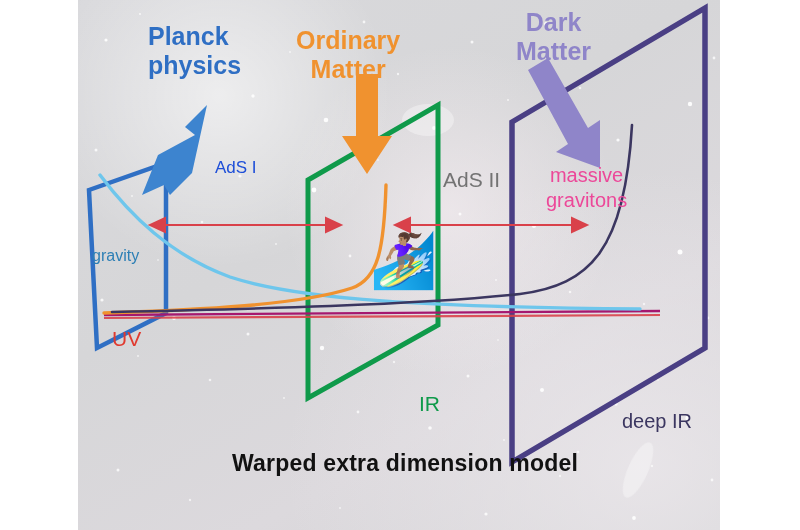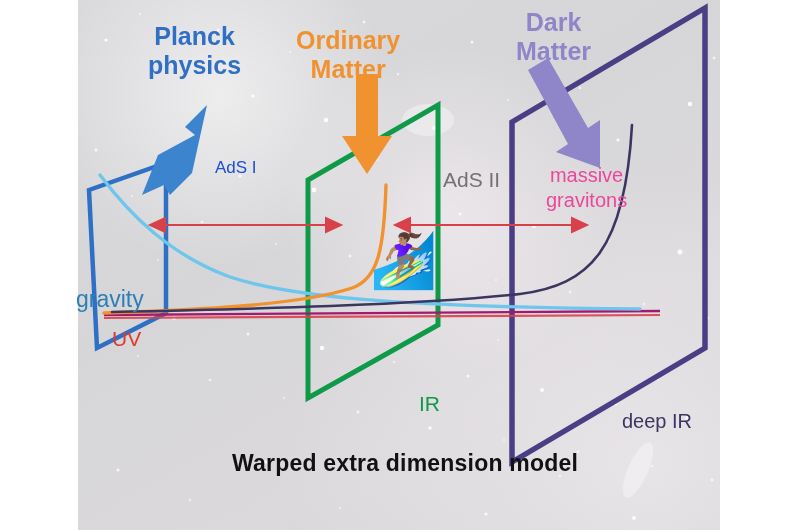--- a/index.html
+++ b/index.html
@@ -8,26 +8,26 @@
   #sky{position:absolute;left:78px;top:0;width:642px;height:530px;overflow:hidden;
        background:
         radial-gradient(circle at 22% 18%, rgba(255,255,255,.55) 0%, rgba(255,255,255,0) 26%),
         radial-gradient(circle at 58% 40%, rgba(246,238,242,.65) 0%, rgba(255,255,255,0) 34%),
         radial-gradient(ellipse at 88% 88%, rgba(236,232,236,.8) 0%, rgba(255,255,255,0) 45%),
         linear-gradient(150deg,#d9d9dc 0%,#d6d6d8 40%,#dcd9dd 70%,#d3d3d5 100%);}
   #sky svg{position:absolute;left:0;top:0;}
   #art{position:absolute;left:0;top:0;width:800px;height:530px;}
   .lbl{position:absolute;white-space:nowrap;}
   .bold{font-weight:bold;}
-  .planck{left:148px;top:22px;font-size:25px;line-height:29px;color:#2f6fc4;text-align:center;}
+  .planck{left:148px;top:22px;font-size:25px;line-height:29px;color:#2f6fc4;text-align:left;}
   .ordinary{left:296px;top:26px;font-size:25px;line-height:29px;color:#f0922f;text-align:center;}
   .darkm{left:516px;top:8px;font-size:25px;line-height:29px;color:#8f85c9;text-align:center;}
   .adsI{left:215px;top:158px;font-size:17px;color:#1d4ed8;text-align:center;}
   .adsII{left:443px;top:168px;font-size:21px;color:#737373;}
-  .gravity{left:76px;top:247px;font-size:23px;color:#2d7fb5;margin-top:39px;}
+  .gravity{left:92px;top:247px;font-size:16px;color:#2d7fb5;}
   .uvlbl{left:112px;top:327px;font-size:21px;color:#e03a2f;}
   .irlbl{left:383px;top:392px;font-size:21px;color:#0f9a4a;margin-left:36px;}
   .deepir{left:622px;top:410px;font-size:20px;color:#3b3660;}
   .massgrav{left:546px;top:163px;font-size:20px;line-height:25px;color:#ec4899;text-align:center;}
   .title{left:232px;top:450px;font-size:23px;color:#111;letter-spacing:.2px;}
   .surfer{position:absolute;left:370px;top:233px;font-size:54px;line-height:54px;}
 </style>
 </head>
 <body>
 

